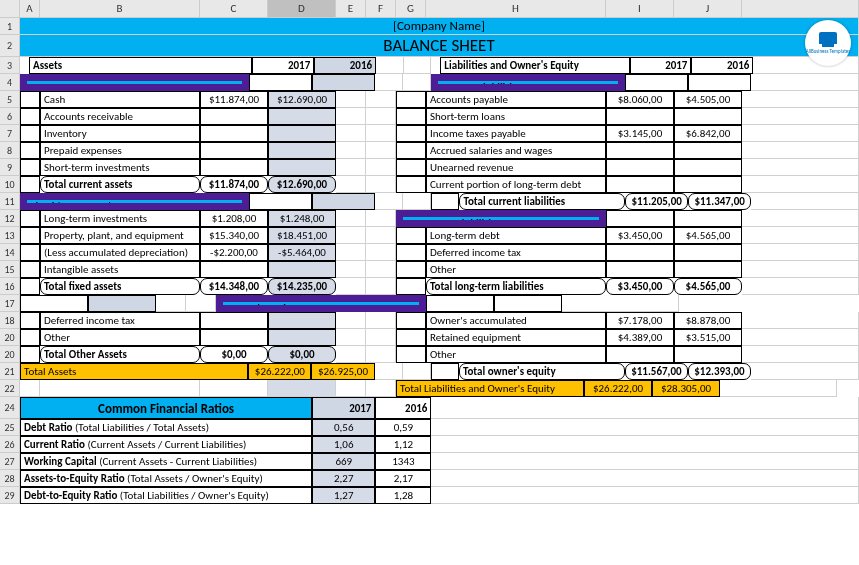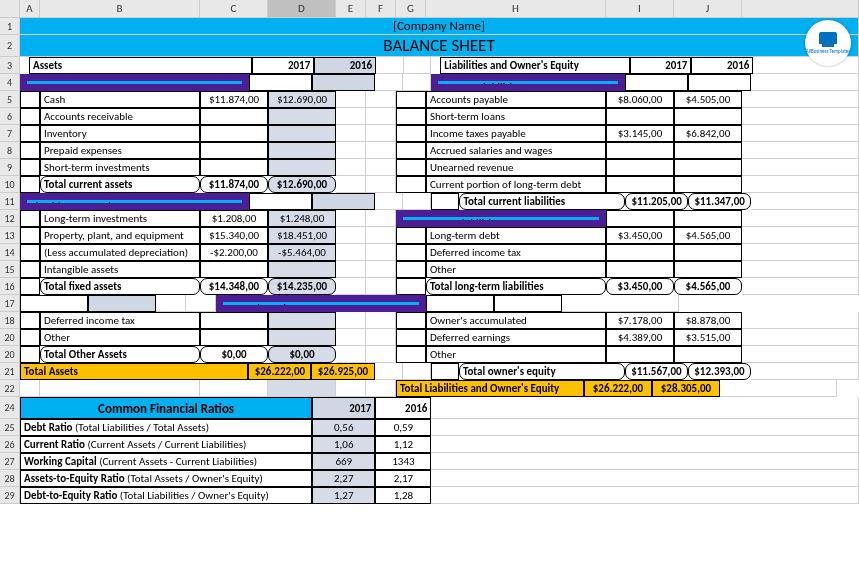--- a/index.html
+++ b/index.html
@@ -16,21 +16,21 @@
 .banner { background: #00B0F0; color: #000; text-align: center; font-size: 13px; }
 .banner.big { font-size: 17px; font-weight: 400; line-height: 22px; }
 .hdr { font-weight: bold; border: 1px solid #000; margin-left: 9px; }
 .hdr-num { font-weight: bold; text-align: right; border: 1px solid #000; }
 .section { background: #00B0F0; font-style: italic; font-weight: bold; border: 7px solid #4c1d95; }
 .ratio-hdr { background: #00B0F0; font-weight: bold; text-align: center; font-size: 13px; border: 1px solid #000; }
 .b { border: 1px solid #000; }
 .num { text-align: center; }
 .indent { }
 .bold { font-weight: bold; border-radius: 7px; }
-.total-y { background: #FFC000; font-weight: bold; border: 1px solid #000; }
+.total-y { background: #FFC000; font-weight: normal; border: 1px solid #000; }
 .sel { background: #d5dce8; }
 .colsel { background: #cfd7e5; }
 .col-headers .active { background: #c0c0c0; }
 .logo { position: absolute; right: 8px; top: 20px; width: 46px; height: 46px; background: #fff; border-radius: 50%; box-shadow: 0 0 3px rgba(0,0,0,0.3); display: flex; flex-direction: column; align-items: center; justify-content: center; }
 .logo-icon { width: 18px; height: 12px; background: #0070c0; border-radius: 2px 2px 0 0; position: relative; }
 .logo-icon::after { content: ''; position: absolute; bottom: -3px; left: 3px; width: 12px; height: 3px; background: #0070c0; }
 .logo-txt { font-size: 5px; color: #0070c0; margin-top: 4px; text-align: center; line-height: 6px; }
 .wA { width: 20px; } .wB { width: 160px; } .wC { width: 68px; } .wD { width: 68px; }
 .wE { width: 30px; } .wF { width: 30px; } .wG { width: 30px; } .wH { width: 180px; }
 .wI { width: 68px; } .wJ { width: 68px; } .wK { width: 117px; }
@@ -302,21 +302,21 @@
 
   <div class="row">
       <div class="row-num">20</div>
     <div class="cell b wA"></div>
     <div class="cell b indent wB">Other</div>
     <div class="cell b wC"></div>
       <div class="cell b wD sel"></div>
     <div class="cell wE"></div>
       <div class="cell wF"></div>
     <div class="cell b wG"></div>
-    <div class="cell b indent wH">Deferred earnings</div>
+    <div class="cell b indent wH">Retained equipment</div>
     <div class="cell b num wI">$4.389,00</div>
     <div class="cell b num wJ">$3.515,00</div>
     <div class="cell wK"></div>
   </div>
 
   <div class="row">
       <div class="row-num">20</div>
     <div class="cell b wA"></div>
     <div class="cell b indent bold wB">Total Other Assets</div>
     <div class="cell b num bold wC">$0,00</div>

